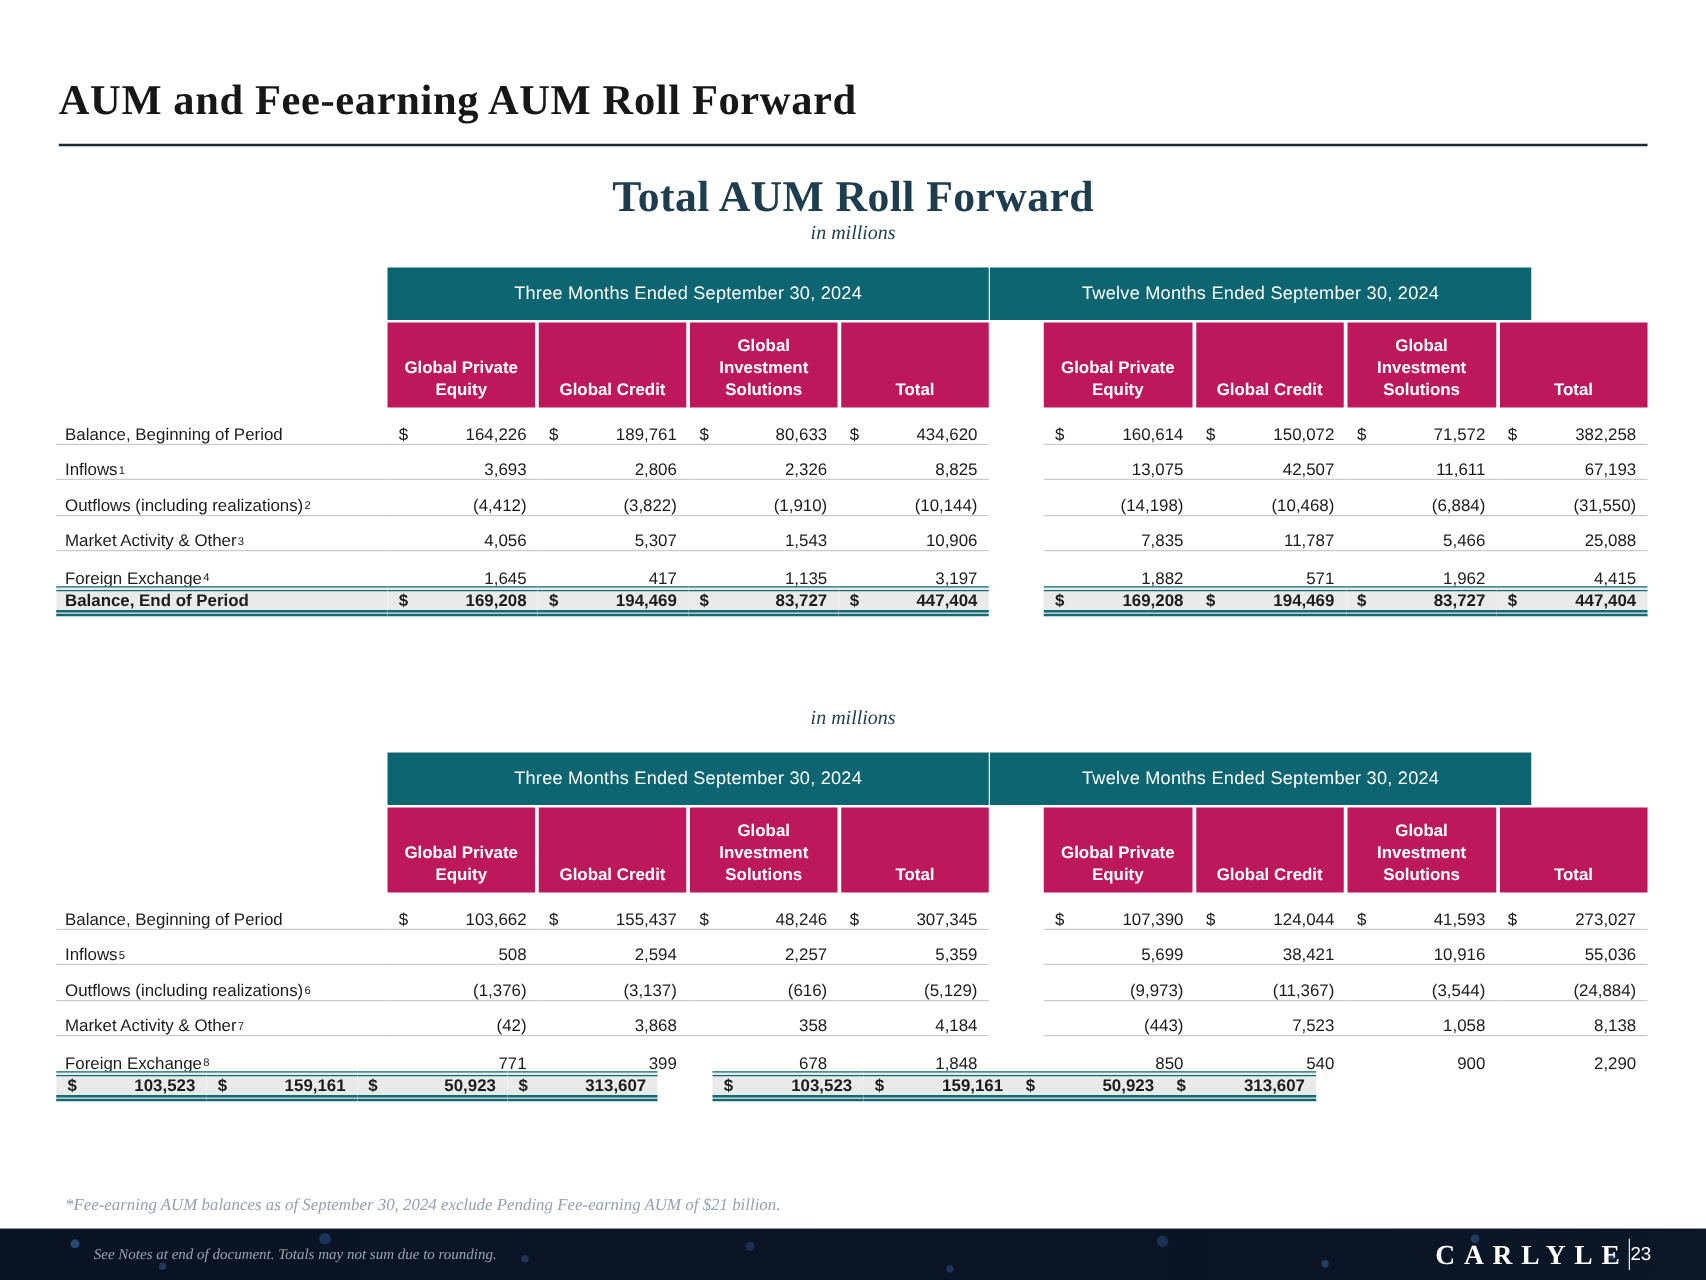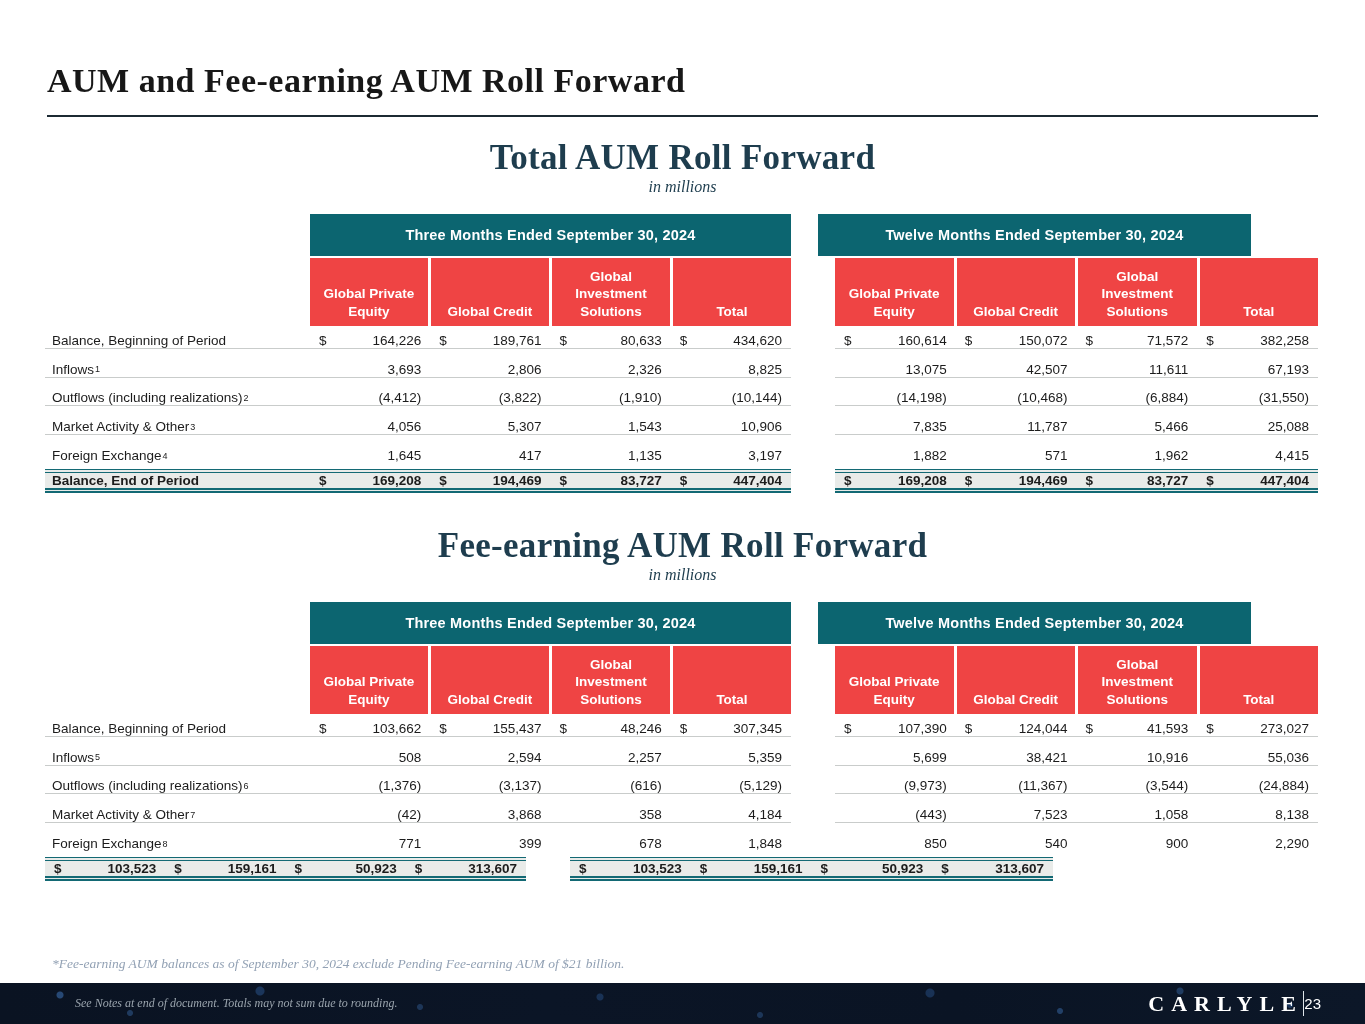--- a/index.html
+++ b/index.html
@@ -40,40 +40,40 @@
     font-family:"Liberation Serif","DejaVu Serif",serif;
     font-style:italic; font-size:16px; color:#1e3d4e;
   }
 
   .tablewrap { position:absolute; left:0; top:76px; width:1365px; }
 
   .period-bar {
     position:absolute; top:0; height:42px;
     background:#0c6570; color:#ffffff;
     display:flex; align-items:center; justify-content:center;
-    font-size:14.5px; font-weight:bold; letter-spacing:0.2px;
+    font-size:14.5px; font-weight:normal; letter-spacing:0.2px;
   }
   .period-left  { left:310px; width:481px; }
-  .period-right { left:818px; width:433px; }
+  .period-right { left:792px; width:433px; }
 
   .colheads {
     position:absolute; top:44px; height:68px;
     display:flex; gap:3px;
   }
   .colheads-left  { left:310px; width:481px; }
   .colheads-right { left:835px; width:483px; }
   .navy-cell {
-    flex:1 1 0; background:#ef4444; color:#ffffff;
+    flex:1 1 0; background:#be185d; color:#ffffff;
     display:flex; align-items:flex-end; justify-content:center;
     text-align:center; font-size:13.5px; font-weight:bold; line-height:1.28;
     padding:4px 8px 6px 8px;
   }
 
   .rows { position:absolute; left:45px; top:113px; width:1273px; }
-  .trow { display:flex; align-items:center; height:28.6px; }
+  .trow { display:flex; align-items:flex-end; height:28.6px; }
   .trow.total { height:23px; }
   .cell { display:flex; align-items:center; font-size:13.5px; color:#1c1c1c; }
   .c-label { width:265px; padding-left:7px; }
   .c-label sup { font-size:9px; line-height:0; margin-left:1px; }
   .c-num { width:120.25px; }
   .c-num.rs { width:120.75px; }
   .c-gap { width:44px; }
   .dollar { padding-left:9px; min-width:10px; }
   .num { margin-left:auto; padding-right:9px; }
 
@@ -369,21 +369,20 @@
             <div class="cell c-num rs">
               <span class="dollar">$</span>
               <span class="num">447,404</span>
             </div>
           </div>
         </div>
     </div>
   </div>
 
   <div class="section section-2">
-    <div class="sec-title">Fee-earning AUM Roll Forward</div>
     <div class="sec-sub">in millions</div>
     <div class="tablewrap">
       <div class="period-bar period-left">Three Months Ended September 30, 2024</div>
       <div class="period-bar period-right">Twelve Months Ended September 30, 2024</div>
       <div class="colheads colheads-left">
           <div class="navy-cell">Global Private Equity</div>
           <div class="navy-cell">Global Credit</div>
           <div class="navy-cell">Global Investment Solutions</div>
           <div class="navy-cell">Total</div>
         </div>

